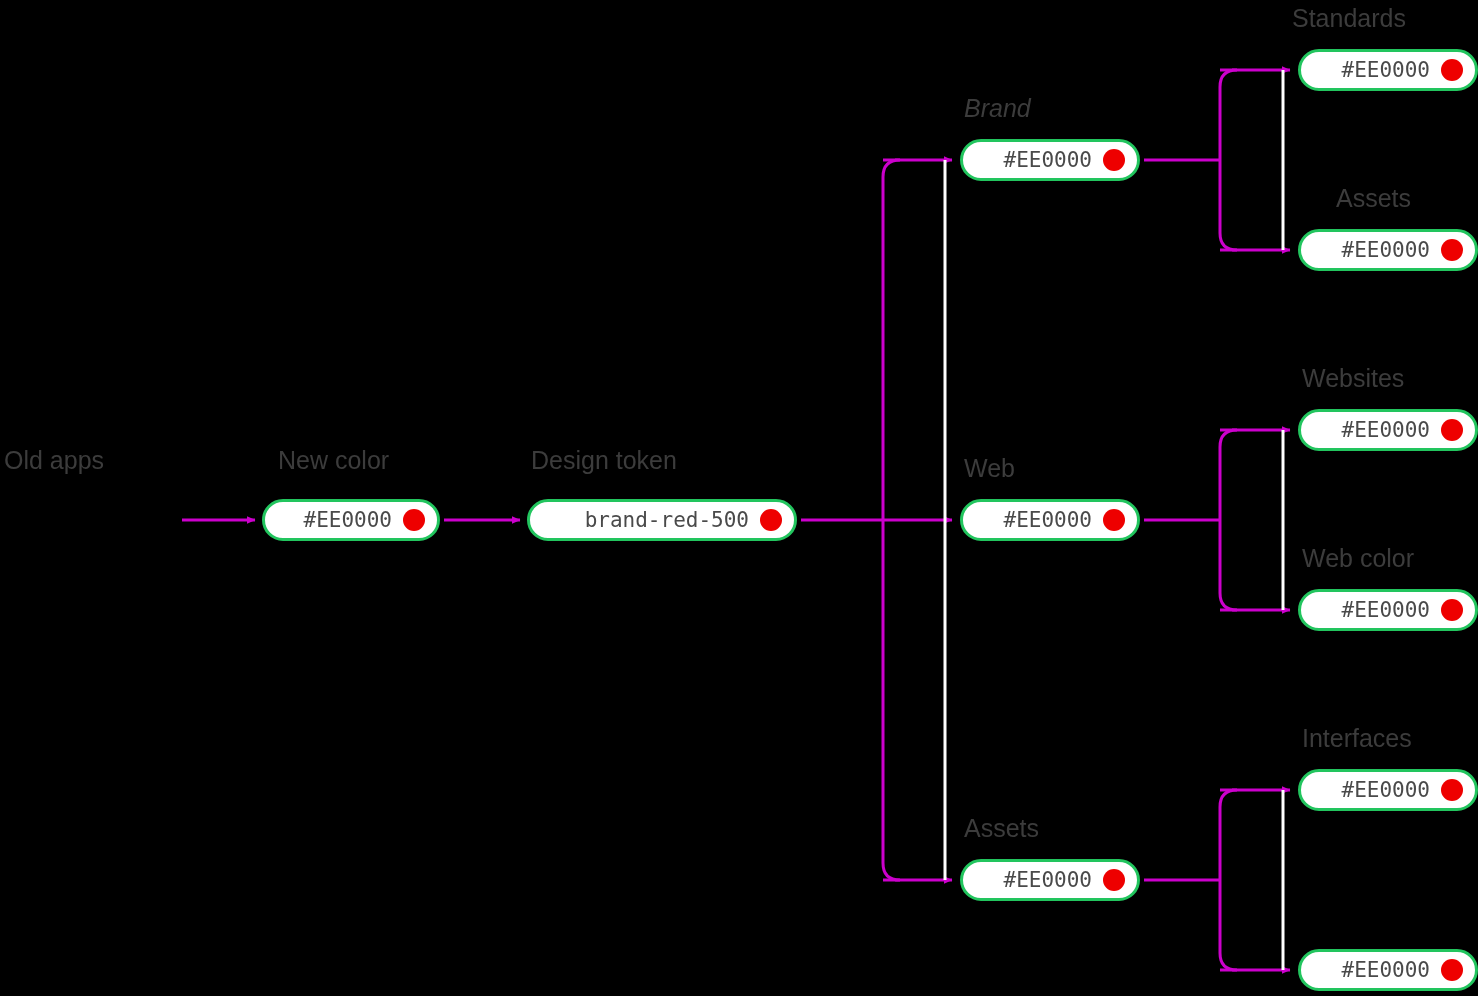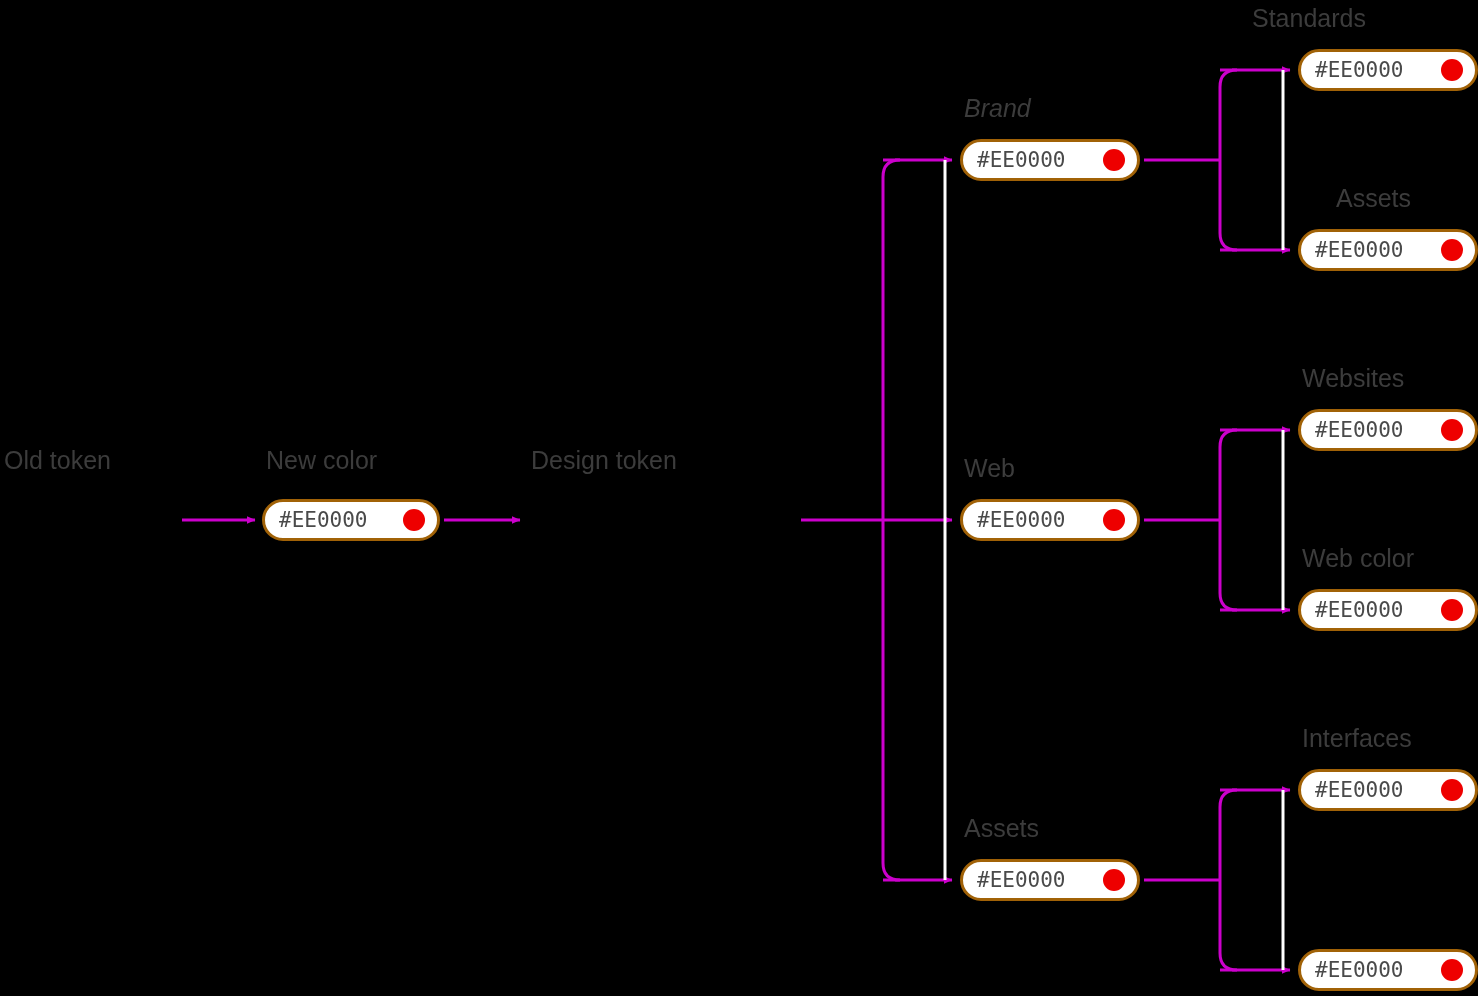--- a/index.html
+++ b/index.html
@@ -28,24 +28,24 @@
     pointer-events: none;
   }
 
   
   .node {
     position: absolute;
     box-sizing: border-box;
     height: 42px;
     border-radius: 21px;
     background: #ffffff;
-    border: 3px solid #a16207;
+    border: 3px solid #22c55e;
     display: flex;
     align-items: center;
-    justify-content: space-between;
+    justify-content: flex-end;
     padding: 0 12px 0 14px;
     white-space: nowrap;
     z-index: 5;
   }
   .node .val {
     font-family: "DejaVu Sans Mono", "Liberation Mono", monospace;
     font-size: 21px;
     letter-spacing: 0px;
     color: #4a4a4a;
     line-height: 1;
@@ -112,49 +112,53 @@
     </g>
 
     <g stroke="#FFFFFF" stroke-width="3" fill="none">
       <path d="M945,160 L945,880"></path>
       <path d="M1283,70 L1283,250"></path>
       <path d="M1283,430 L1283,610"></path>
       <path d="M1283,790 L1283,970"></path>
     </g>
   </svg>
 
-  <div class="caption" style="left:4px; top:448px;">Old token</div>
+  <div class="caption" style="left:4px; top:448px;">Old apps</div>
 
-  <div class="caption" style="left:266px; top:448px;">New color</div>
+  <div class="caption" style="left:278px; top:448px;">New color</div>
   <div class="node" style="left:262px; top:499px; width:178px;">
     <span class="val">#EE0000</span>
     <span class="swatch" style="background:#EE0000;"></span>
   </div>
 
   <div class="caption" style="left:531px; top:448px;">Design token</div>
+  <div class="node" style="left:527px; top:499px; width:270px;">
+    <span class="val">brand-red-500</span>
+    <span class="swatch" style="background:#EE0000;"></span>
+  </div>
 
   <div class="caption" style="left:964px; top:96px;font-style:italic;">Brand</div>
   <div class="node" style="left:960px; top:139px; width:180px;">
     <span class="val">#EE0000</span>
     <span class="swatch" style="background:#EE0000;"></span>
   </div>
 
   <div class="caption" style="left:964px; top:456px;">Web</div>
   <div class="node" style="left:960px; top:499px; width:180px;">
     <span class="val">#EE0000</span>
     <span class="swatch" style="background:#EE0000;"></span>
   </div>
 
   <div class="caption" style="left:964px; top:816px;">Assets</div>
   <div class="node" style="left:960px; top:859px; width:180px;">
     <span class="val">#EE0000</span>
     <span class="swatch" style="background:#EE0000;"></span>
   </div>
 
-  <div class="caption" style="left:1252px; top:6px;">Standards</div>
+  <div class="caption" style="left:1292px; top:6px;">Standards</div>
   <div class="node" style="left:1298px; top:49px; width:180px;">
     <span class="val">#EE0000</span>
     <span class="swatch" style="background:#EE0000;"></span>
   </div>
 
   <div class="caption" style="left:1336px; top:186px;">Assets</div>
   <div class="node" style="left:1298px; top:229px; width:180px;">
     <span class="val">#EE0000</span>
     <span class="swatch" style="background:#EE0000;"></span>
   </div>

